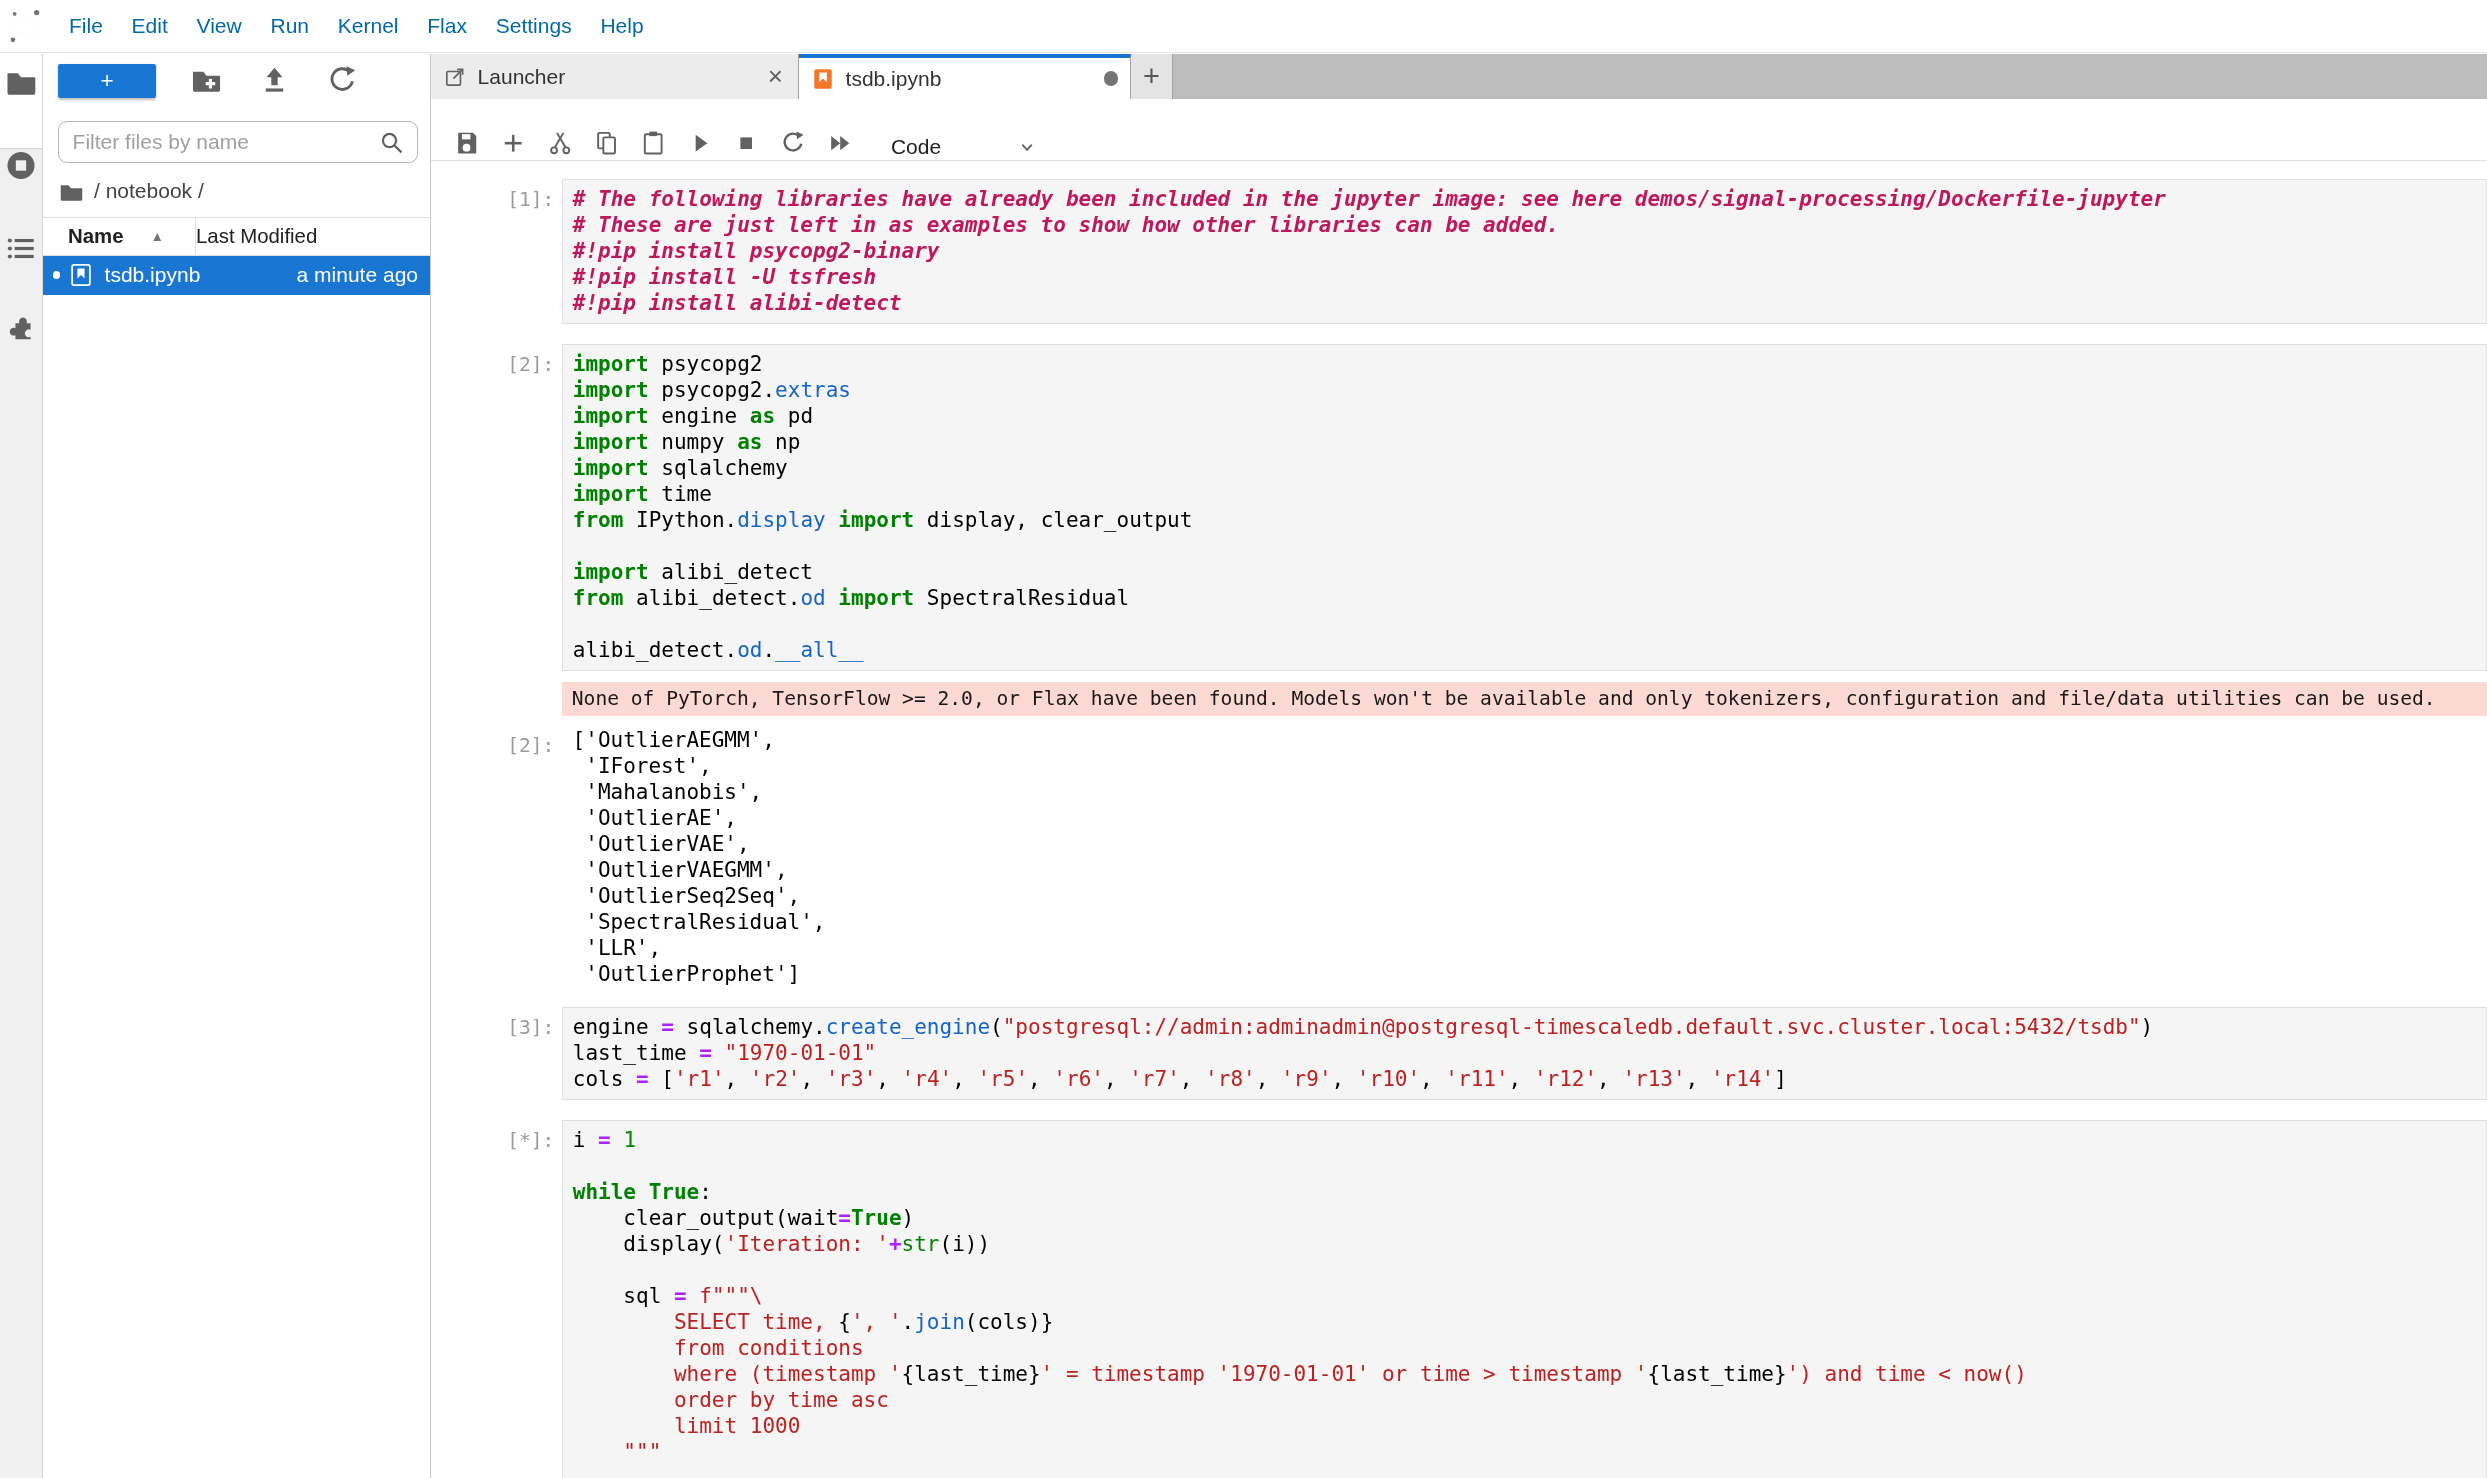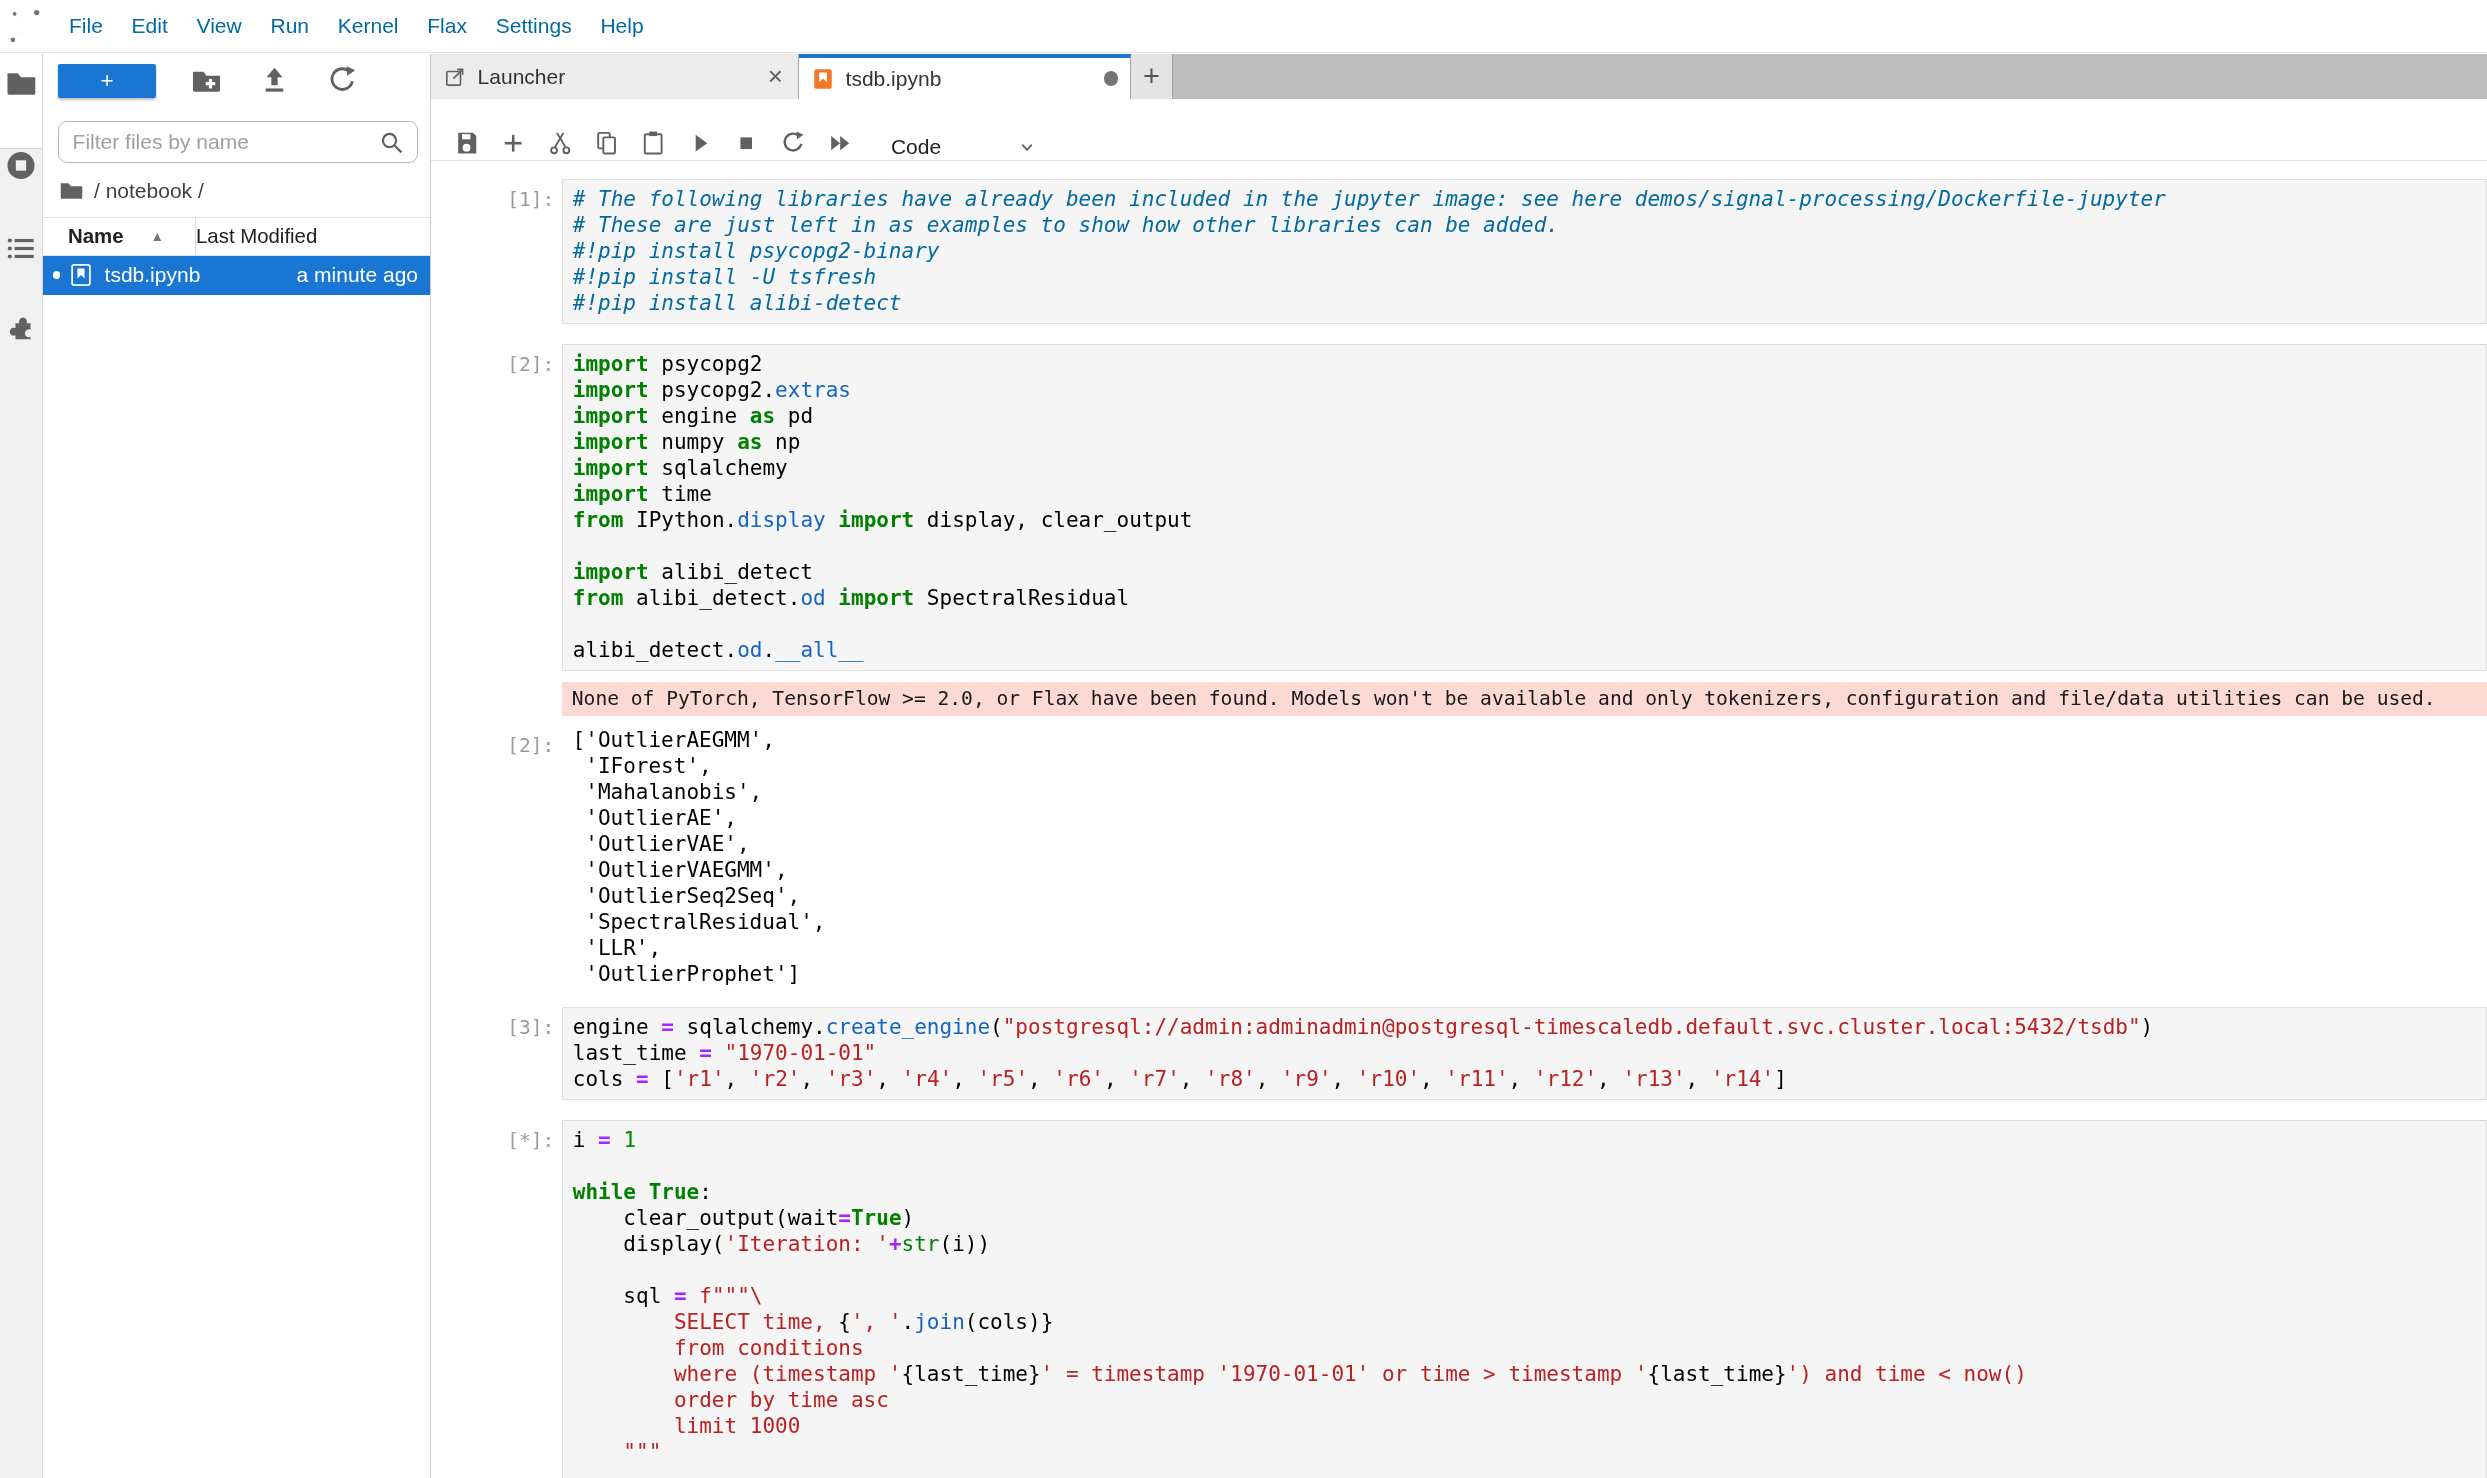--- a/index.html
+++ b/index.html
@@ -25,21 +25,21 @@
   #filebrowser { width:388px; flex:none; background:#fff; border-right:0.8px solid #c9c9c9; position:relative; font-size:20.4px; color:#424242; }
   .fb-toolbar { display:flex; align-items:center; padding:6px 13.6px 0 15px; height:47px; }
   .btn-new { width:98px; height:34px; background:#1976d2; border:none; border-radius:2.3px; color:#fff; font-size:22.7px; line-height:31px;
              box-shadow:0 1.5px 2.3px rgba(0,0,0,.25); cursor:pointer; }
   .fb-tool { width:35px; height:35px; margin-left:33px; background:none; border:none; cursor:pointer; }
   .fb-filter-wrap { margin:19.6px 13.6px 0 15px; position:relative; }
   .fb-filter { width:360px; height:42px; border:1.5px solid #b6b6b6; border-radius:9px; padding:0 45px 0 13.6px; font-size:21px; color:#333;
                font-family:"Liberation Sans",sans-serif; background:#fff; }
   .fb-filter::placeholder { color:#a0a0a0; }
   .fb-search-ic { position:absolute; right:10.6px; top:7.6px; width:29px; height:29px; }
-  .fb-breadcrumb { display:flex; align-items:flex-start; gap:9px; padding:16.6px 0 10.6px 15px; font-size:21px; color:#424242; cursor:pointer; }
+  .fb-breadcrumb { display:flex; align-items:flex-end; gap:9px; padding:16.6px 0 10.6px 15px; font-size:21px; color:#424242; cursor:pointer; }
   .fb-breadcrumb svg { width:27px; height:22.7px; }
   .fb-listheader { display:flex; align-items:center; height:39px; border-top:0.8px solid #e0e0e0; border-bottom:0.8px solid #e0e0e0; margin-top:3px; }
   .col-name { width:153px; padding-left:25px; font-weight:bold; color:#212121; display:flex; align-items:center; gap:27px; border-right:0.8px solid #e0e0e0; height:100%; cursor:pointer; }
   .col-mod  { flex:1; text-align:left; padding-right:12px; color:#212121; cursor:pointer; }
   .fb-row { display:flex; align-items:center; height:39px; background:#1976d2; color:#fff; cursor:pointer; }
   .row-dot { width:7.6px; height:7.6px; border-radius:50%; background:#fff; margin:0 7.6px 0 9.8px; flex:none; }
   .row-nbicon { width:26px; height:26px; flex:none; margin-right:10.6px; }
   .row-name { font-size:21px; }
   .row-mod { flex:1; text-align:right; padding-right:12px; font-size:21px; }
 
@@ -67,21 +67,21 @@
   #nbcells { flex:1; overflow:hidden; padding-top:18px; background:#fff; }
   .cell { display:flex; margin-bottom:20.4px; }
   .cell-prompt { width:131px; flex:none; text-align:right; padding:7.6px 7.6px 0 0;
                  font-family:"DejaVu Sans Mono",monospace; font-size:19.6px; line-height:26px; color:#9b9b9b; }
   .cell-editor { flex:1; min-width:0; background:#f5f5f5; border:0.8px solid #dedede; padding:6px 3px 6.8px 9.8px;
                  font-family:"DejaVu Sans Mono",monospace; font-size:21px; line-height:26px; color:#000; overflow:hidden; cursor:text; }
   .cm-line { white-space:pre; height:26px; }
   .tok-k { color:#008000; font-weight:bold; }
   .tok-b { color:#008000; }
   .tok-s { color:#ba2121; }
-  .tok-c { color:#0369a1; font-style:italic; }
+  .tok-c { color:#be185d; font-style:italic;font-weight:bold; }
   .tok-o { color:#aa22ff; font-weight:bold; }
   .tok-p { color:#1565c0; }
   .tok-n { color:#080; }
   .tok-t { color:#000; }
   .out-stderr { margin:-9.8px 0 9px 131px; background:#fdd9d3; padding:3.8px 7.6px 3.8px 9.8px;
                 font-family:"DejaVu Sans Mono",monospace; font-size:19.6px; line-height:27px; color:#191919; white-space:nowrap; overflow:hidden; }
   .out-row { display:flex; margin-bottom:20.4px; }
   .out-text { flex:1; min-width:0; padding:1.5px 3px 0 10.6px; font-family:"DejaVu Sans Mono",monospace;
               font-size:21px; line-height:26px; color:#000; white-space:pre; overflow:hidden; }
 

